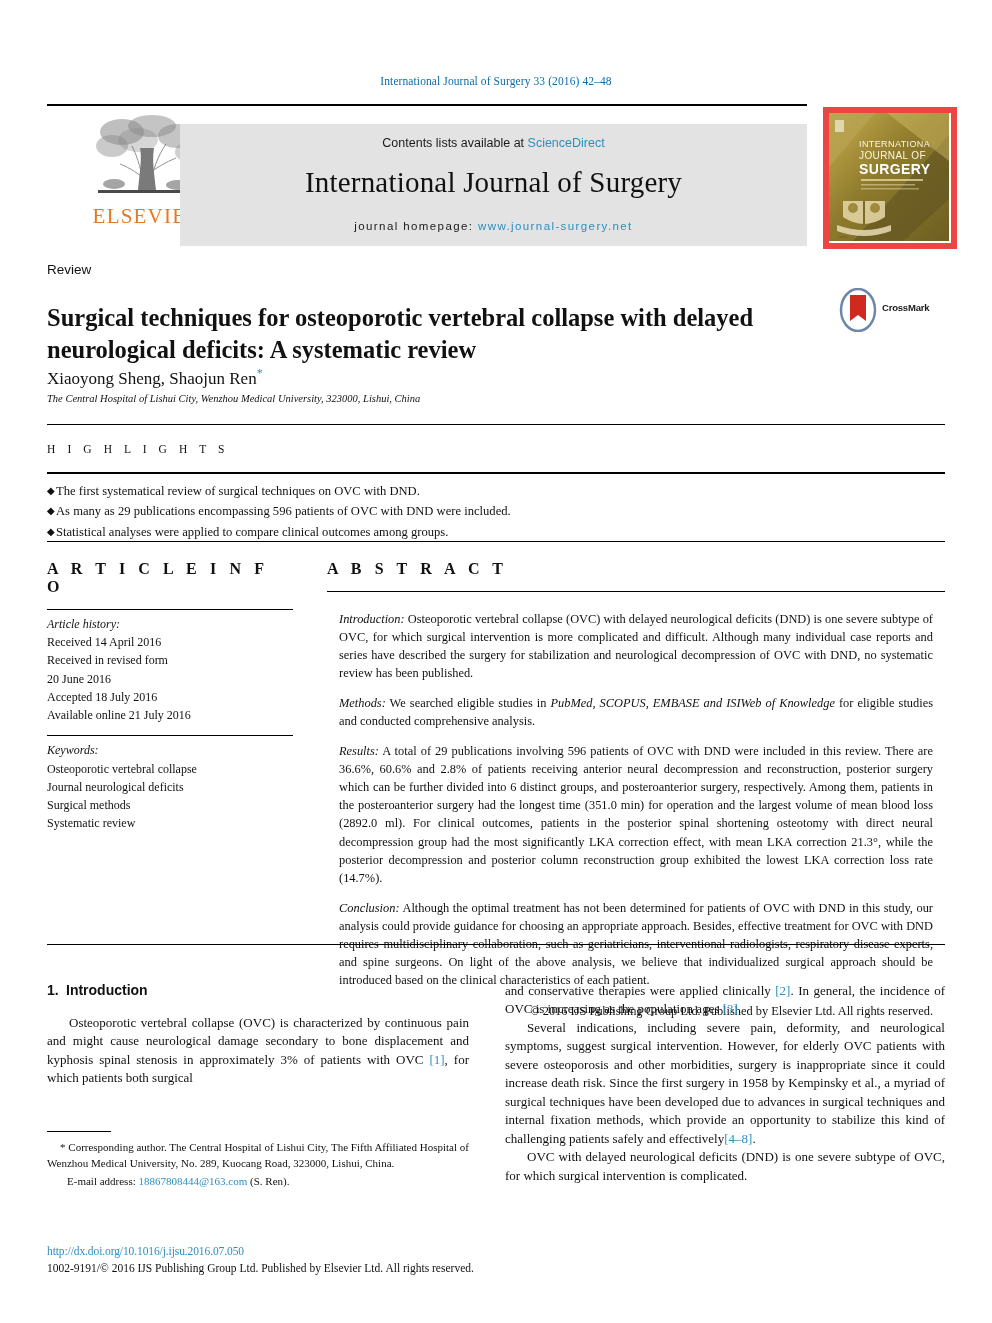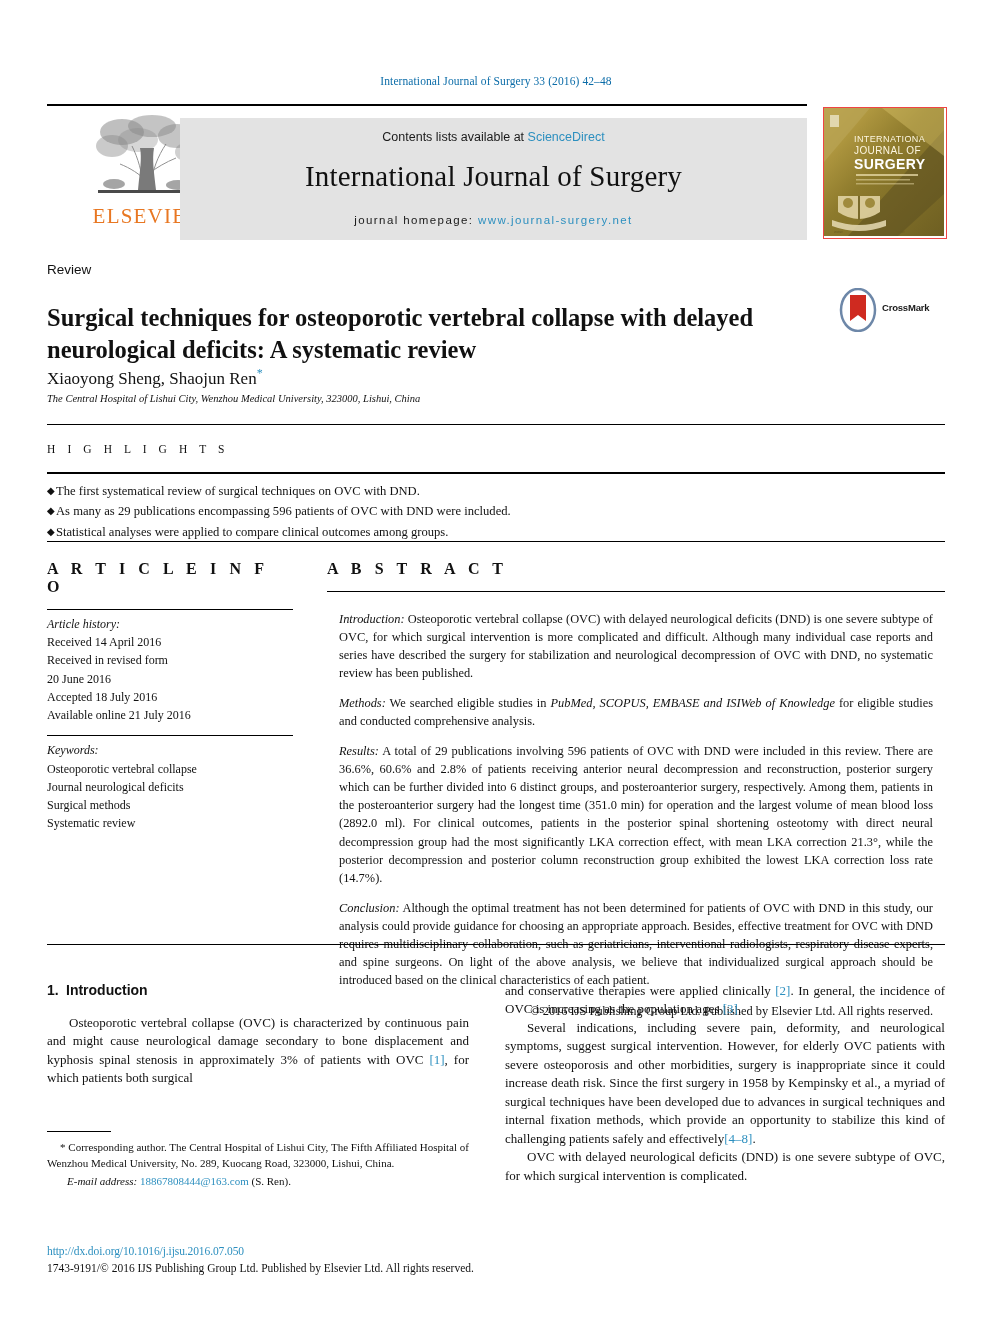--- a/index.html
+++ b/index.html
@@ -67,21 +67,21 @@
     width: 122px;
     text-align: center;
     font-family: "Liberation Serif", serif;
     font-size: 21px;
     letter-spacing: 1.2px;
     color: #e87722;
     font-weight: 400;
   }
   .center-band {
     position: absolute;
-    left: 133px; top: 14px;
+    left: 133px; top: 20px;
     width: 627px;
     height: 122px;
     background: #e3e3e3;
   }
   .contents-line {
     position: absolute;
     left: 0; top: 12px;
     width: 627px;
     text-align: center;
     font-family: "Liberation Sans", sans-serif;
@@ -110,21 +110,21 @@
     color: #1a1a1a;
   }
   .homepage-url { color: #2c8fbf; }
 
   .cover-thumb {
     position: absolute;
     left: 776px; top: 3px;
     width: 122px;
     height: 130px;
     background: #ffffff;
-    border: 1px solid #ef4444;
+    border: 6px solid #ef4444;
     overflow: hidden;
   }
 
   
   .sect-review {
     position: absolute;
     left: 47px; top: 262px;
     font-family: "Liberation Sans", sans-serif;
     font-size: 13.5px;
     color: #111;
@@ -319,21 +319,21 @@
     font-size: 11px;
     line-height: 1.46;
     text-align: justify;
     color: #111;
   }
   .footnote .fstar { margin-left: 13px; }
   .email-line {
     padding-left: 20px;
     padding-top: 2px;
   }
-  .email-label { font-style: italic; }
+  .email-label { }
   .email-addr { color: #2c8fbf; }
 
   
   .doi-line {
     position: absolute;
     left: 47px; top: 1245px;
     font-family: "Liberation Serif", serif;
     font-size: 11.5px;
     color: #2c8fbf;
     letter-spacing: -0.1px;
@@ -500,15 +500,15 @@
     <p class="btext indent">OVC with delayed neurological deficits (DND) is one severe subtype of OVC, for which surgical intervention is complicated.</p>
   </div>
 
   <div class="foot-rule"></div>
   <div class="footnote">
     <div><span class="fstar">*</span><span> Corresponding author. The Central Hospital of Lishui City, The Fifth Affiliated Hospital of Wenzhou Medical University, No. 289, Kuocang Road, 323000, Lishui, China.</span></div>
     <div class="email-line"><span class="email-label">E-mail address:</span> <span class="email-addr">18867808444@163.com</span><span> (S. Ren).</span></div>
   </div>
 
   <div class="doi-line">http://dx.doi.org/10.1016/j.ijsu.2016.07.050</div>
-  <div class="issn-line">1743-9191/© 2016 IJS Publishing Group Ltd. Published by Elsevier Ltd. All rights reserved.</div>
+  <div class="issn-line">1002-9191/© 2016 IJS Publishing Group Ltd. Published by Elsevier Ltd. All rights reserved.</div>
 
 </div>
 
 </body></html>

